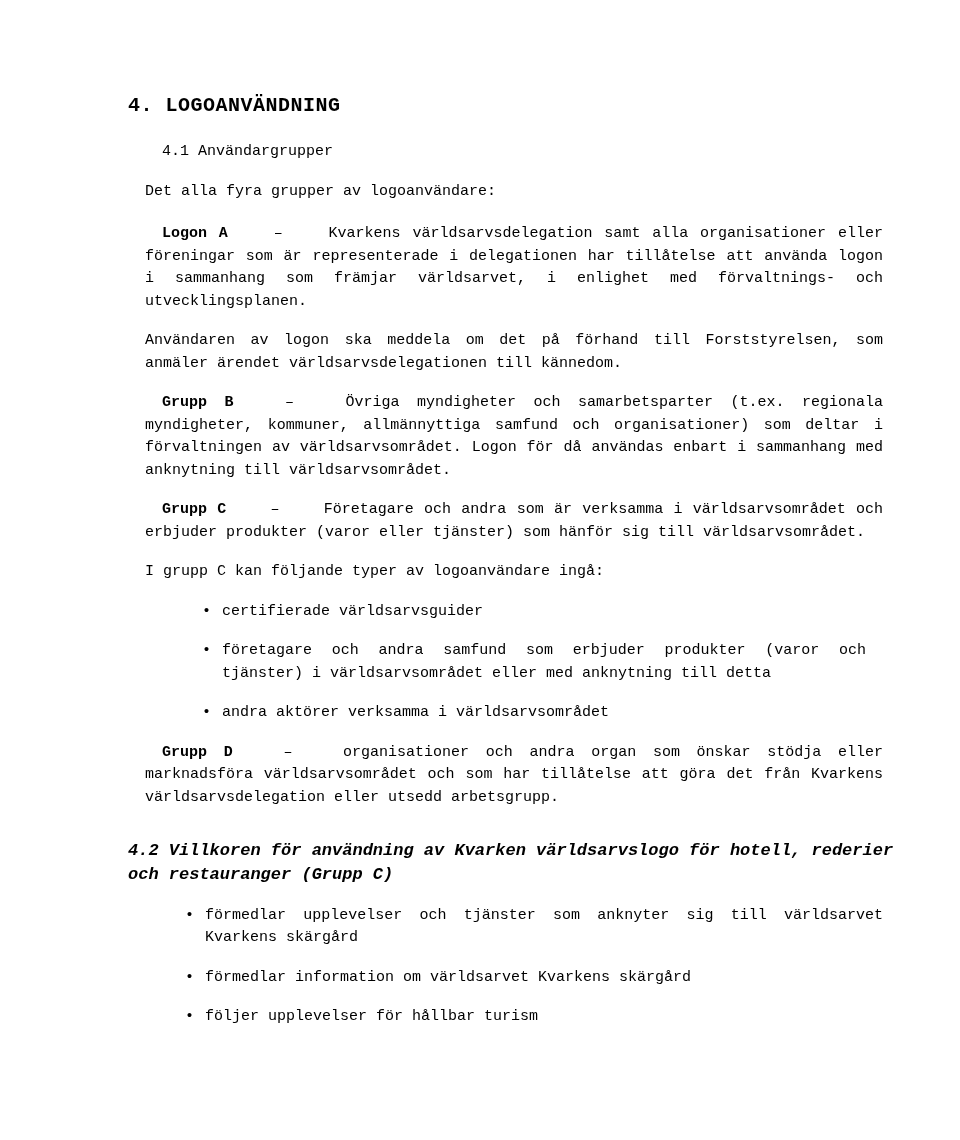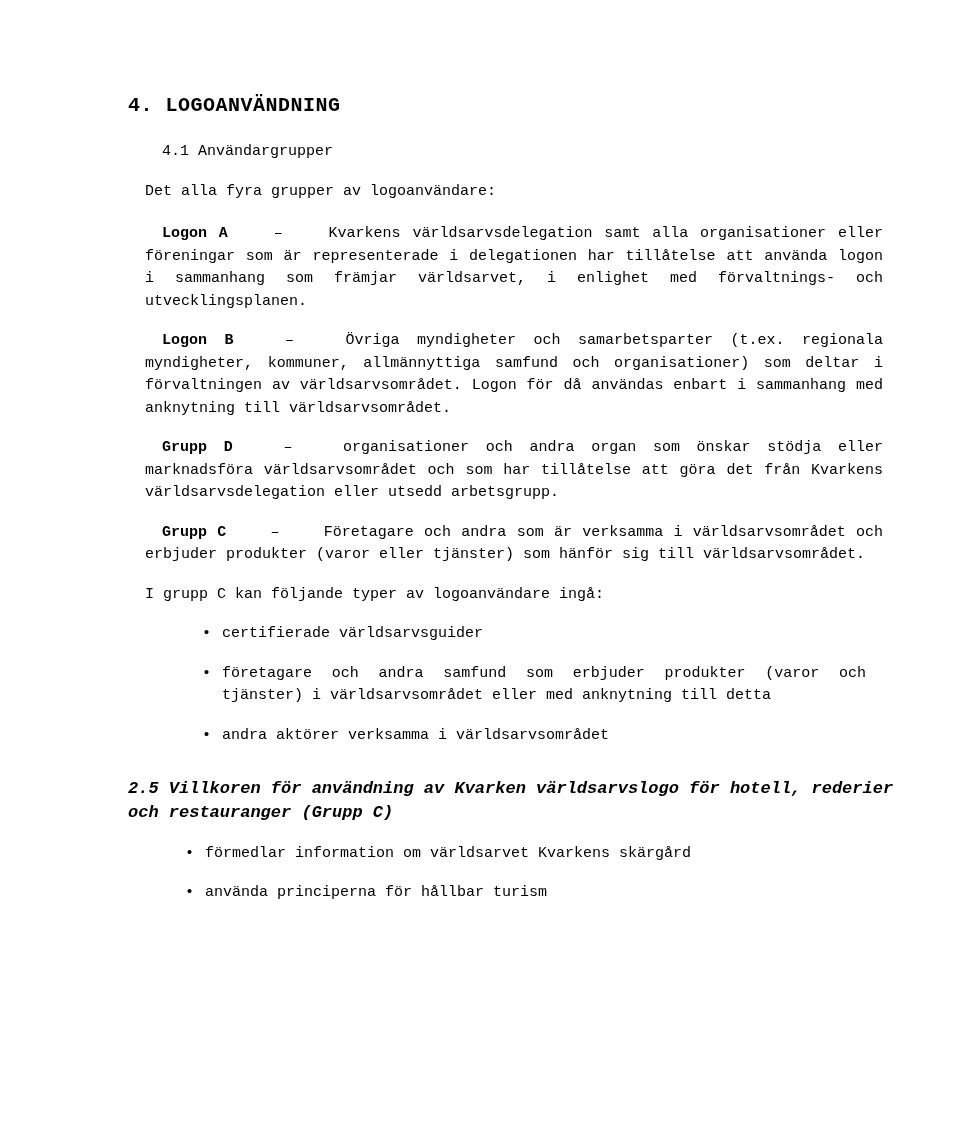--- a/index.html
+++ b/index.html
@@ -94,46 +94,48 @@
     <p>
       <span class="inline-bold">4.1 Användargrupper</span>
     </p>
     <p>Det alla fyra grupper av logoanvändare:</p>
   </div>
 
   <div class="group-block">
     <p>
       <span class="group-label">Logon A</span><span> – </span><span>Kvarkens världsarvsdelegation samt alla organisationer eller föreningar som är representerade i delegationen har tillåtelse att använda logon i sammanhang som främjar världsarvet, i enlighet med förvaltnings- och utvecklingsplanen.</span>
     </p>
+    <p>Användaren av logon ska meddela om det på förhand till Forststyrelsen, som anmäler ärendet världsarvsdelegationen till kännedom.</p>
   </div>
 
   <div class="group-block">
     <p>
-      <span class="group-label">Logon B</span><span> – </span><span>Övriga myndigheter och samarbetsparter (t.ex. regionala myndigheter, kommuner, allmännyttiga samfund och organisationer) som deltar i förvaltningen av världsarvsområdet. Logon för då användas enbart i sammanhang med anknytning till världsarvsområdet.</span>
-    </p>
-  </div>
-
-  <div class="group-block">
-    <p>
-      <span class="group-label">Grupp D</span><span> – </span><span>organisationer och andra organ som önskar stödja eller marknadsföra världsarvsområdet och som har tillåtelse att göra det från Kvarkens världsarvsdelegation eller utsedd arbetsgrupp.</span>
+      <span class="group-label">Grupp B</span><span> – </span><span>Övriga myndigheter och samarbetsparter (t.ex. regionala myndigheter, kommuner, allmännyttiga samfund och organisationer) som deltar i förvaltningen av världsarvsområdet. Logon för då användas enbart i sammanhang med anknytning till världsarvsområdet.</span>
     </p>
   </div>
 
   <div class="group-block">
     <p>
       <span class="group-label">Grupp C</span><span> – </span><span>Företagare och andra som är verksamma i världsarvsområdet och erbjuder produkter (varor eller tjänster) som hänför sig till världsarvsområdet.</span>
     </p>
     <p>I grupp C kan följande typer av logoanvändare ingå:</p>
     <ul class="bullet-list">
     <li>certifierade världsarvsguider</li>
         <li>företagare och andra samfund som erbjuder produkter (varor och tjänster) i världsarvsområdet eller med anknytning till detta</li>
         <li>andra aktörer verksamma i världsarvsområdet</li>
       </ul>
   </div>
 
-  <h2 class="subsection-title">2.5  Villkoren för användning av Kvarken världsarvslogo för hotell, rederier och restauranger (Grupp C)</h2>
+  <div class="group-block">
+    <p>
+      <span class="group-label">Grupp D</span><span> – </span><span>organisationer och andra organ som önskar stödja eller marknadsföra världsarvsområdet och som har tillåtelse att göra det från Kvarkens världsarvsdelegation eller utsedd arbetsgrupp.</span>
+    </p>
+  </div>
+
+  <h2 class="subsection-title">4.2  Villkoren för användning av Kvarken världsarvslogo för hotell, rederier och restauranger (Grupp C)</h2>
 
   <ul class="bullet-list">
+  <li>förmedlar upplevelser och tjänster som anknyter sig till världsarvet Kvarkens skärgård</li>
       <li>förmedlar information om världsarvet Kvarkens skärgård</li>
-      <li>använda principerna för hållbar turism</li>
+      <li>följer upplevelser för hållbar turism</li>
     </ul>
 
 </div>
 
 </body></html>

